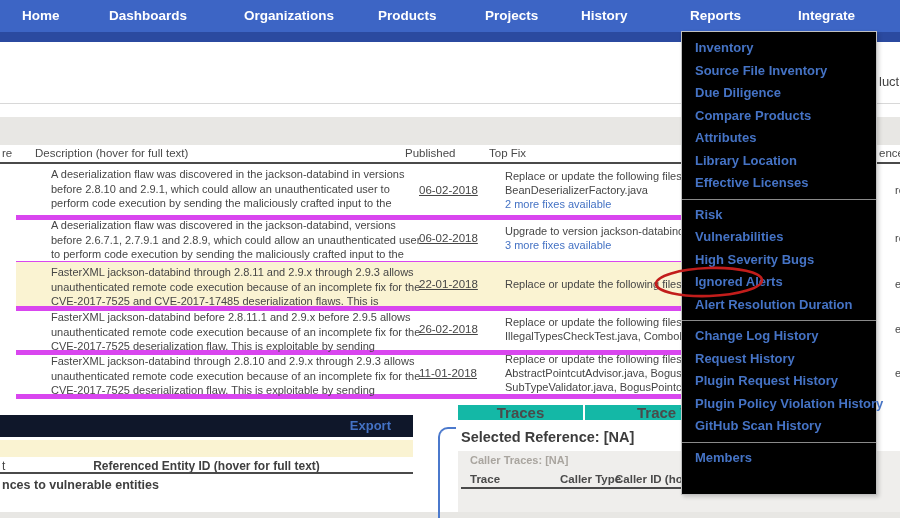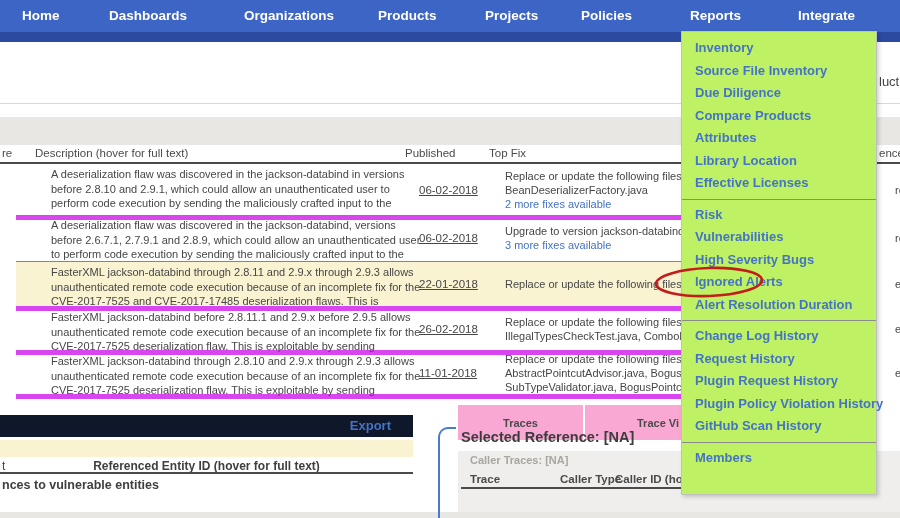--- a/index.html
+++ b/index.html
@@ -25,40 +25,40 @@
              color:#464646;height:44px;overflow:hidden;}
   .cell-pub{position:absolute;left:403px;top:0;height:100%;display:flex;align-items:center;
             font-size:11.5px;color:#464646;text-decoration:underline;}
   .cell-fix{position:absolute;left:489px;top:0;height:100%;display:flex;flex-direction:column;
             justify-content:center;font-size:11px;line-height:14px;color:#464646;white-space:nowrap;}
   .cell-fix a{color:#4472c4;text-decoration:none;cursor:pointer;}
   .cell-rfrag{position:absolute;left:879px;top:0;height:100%;display:flex;align-items:center;
               font-size:11px;color:#464646;}
 
   
-  .dropdown{position:absolute;left:681px;top:31px;width:196px;height:464px;background:#bef264;
+  .dropdown{position:absolute;left:681px;top:31px;width:196px;height:464px;background:#000000;
             border:1px solid #c0c0c0;box-shadow:2px 2px 4px rgba(0,0,0,0.18);z-index:100;
             box-sizing:border-box;padding-top:5px;}
   .menu-item{height:22.5px;line-height:22.5px;padding-left:13px;font-size:13px;font-weight:700;
              color:#4573c5;cursor:pointer;white-space:nowrap;}
   .menu-divider{height:1px;background:#8a8a8a;margin:4px 0;}
   .red-ellipse{position:absolute;left:652px;top:264px;z-index:110;pointer-events:none;}
 
   
   .export-bar{position:absolute;left:0;top:415px;width:413px;height:22px;background:#0f172a;}
   .export-link{position:absolute;right:22px;top:3px;font-size:13px;font-weight:700;color:#4472c4;cursor:pointer;}
   .ref-yellow{position:absolute;left:0;top:440px;width:413px;height:17px;background:#faf3d2;}
   .ref-hdr-frag{position:absolute;left:2px;top:459px;font-size:12px;color:#444444;}
   .ref-hdr{position:absolute;left:0;top:459px;width:413px;text-align:center;font-size:12px;
            font-weight:600;color:#3f3f3f;}
   .ref-underline{position:absolute;left:0;top:472px;width:413px;height:2px;background:#4a4a4a;}
   .ref-empty{position:absolute;left:2px;top:478px;font-size:12.5px;font-weight:700;color:#3f3f3f;}
 
   
-  .tab{position:absolute;top:405px;height:35px;background:#f9a8d4;color:#4a4a4a;font-size:11px;
+  .tab{position:absolute;top:405px;height:15px;background:#14b8a6;color:#4a4a4a;font-size:15px;
        font-weight:700;display:flex;align-items:center;justify-content:center;cursor:pointer;}
   .tab.t2{justify-content:flex-start;padding-left:52px;box-sizing:border-box;}
   .sel-ref{position:absolute;left:461px;top:429px;font-size:14.5px;font-weight:700;color:#3c3c3c;}
   .traces-body{position:absolute;left:458px;top:451px;width:442px;height:67px;background:#efeeec;}
   .caller-traces{position:absolute;left:470px;top:454px;font-size:11px;font-weight:700;color:#a9a59f;}
   .trace-col{position:absolute;top:473px;font-size:11.5px;font-weight:700;color:#4a4a4a;}
   .trace-underline{position:absolute;left:461px;top:487px;width:416px;height:2px;background:#4a4a4a;}
 
   .bottom-strip{position:absolute;left:0;top:512px;width:900px;height:6px;background:#e8e7e4;}
 
@@ -76,21 +76,21 @@
   <div class="gray-band"></div>
   <div class="frag-luct">luct</div>
 
   <div class="navbar"></div>
   <div class="navbar-strip"></div>
   <div class="nav-item" style="left:22px">Home</div>
   <div class="nav-item" style="left:109px">Dashboards</div>
   <div class="nav-item" style="left:244px">Organizations</div>
   <div class="nav-item" style="left:378px">Products</div>
   <div class="nav-item" style="left:485px">Projects</div>
-  <div class="nav-item" style="left:581px">Policies</div>
+  <div class="nav-item" style="left:581px">History</div>
   <div class="nav-item" style="left:690px">Reports</div>
   <div class="nav-item" style="left:798px">Integrate</div>
 
   <div class="tbl-header" style="left:2px;">re</div>
   <div class="tbl-header" style="left:35px;">Description (hover for full text)</div>
   <div class="tbl-header" style="left:405px;">Published</div>
   <div class="tbl-header" style="left:489px;">Top Fix</div>
   <div class="tbl-header" style="left:879px;">ence</div>
   <div class="tbl-underline"></div>
 

